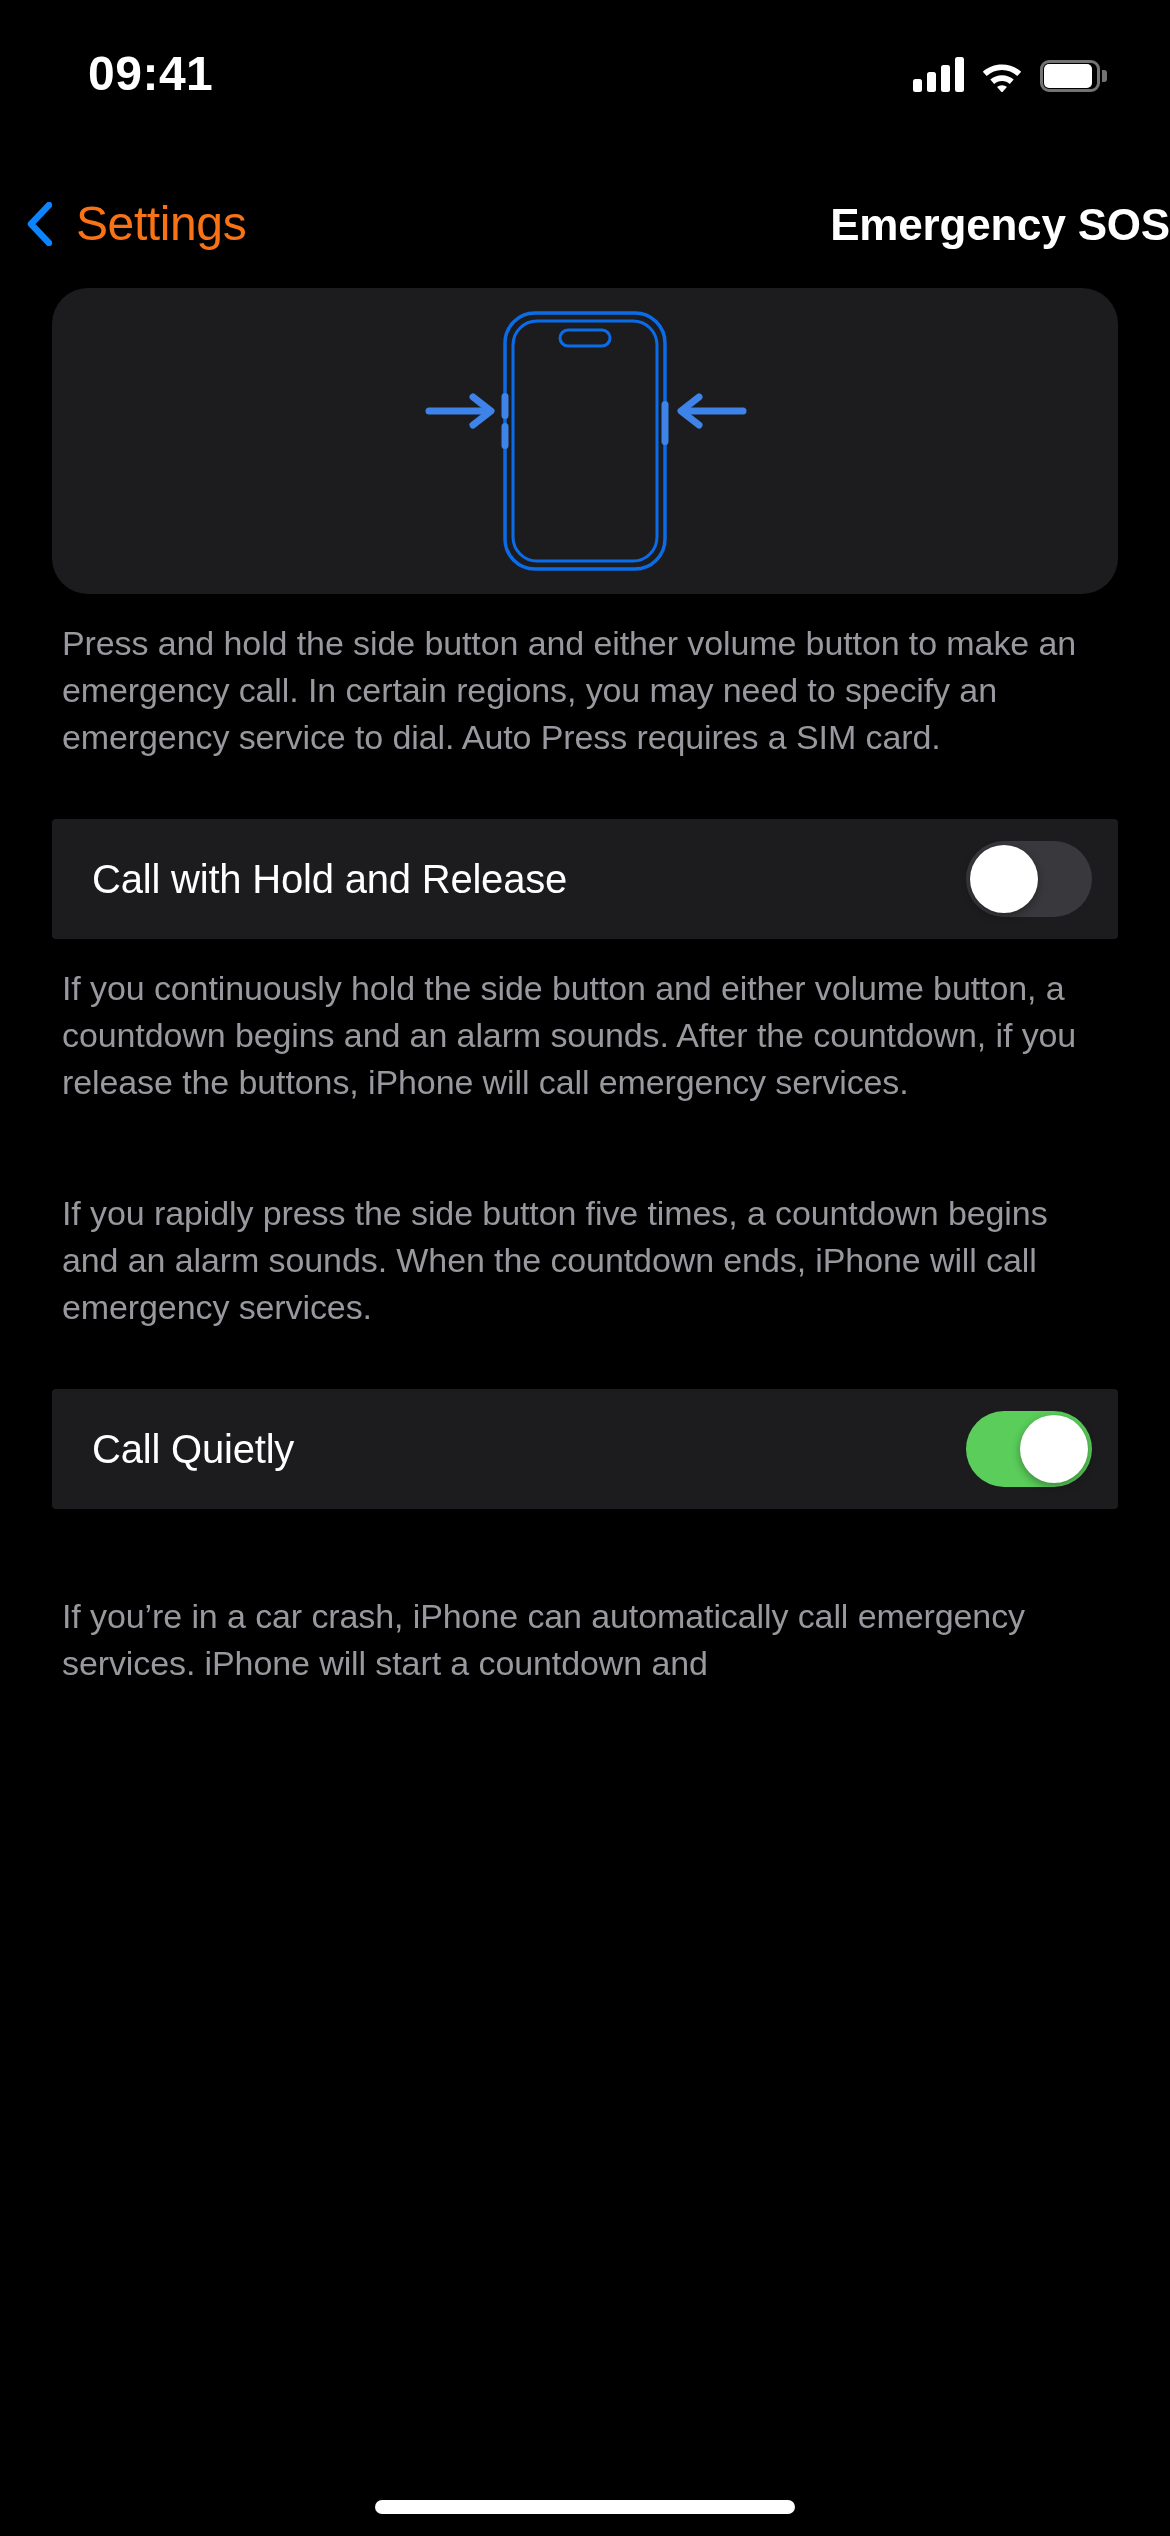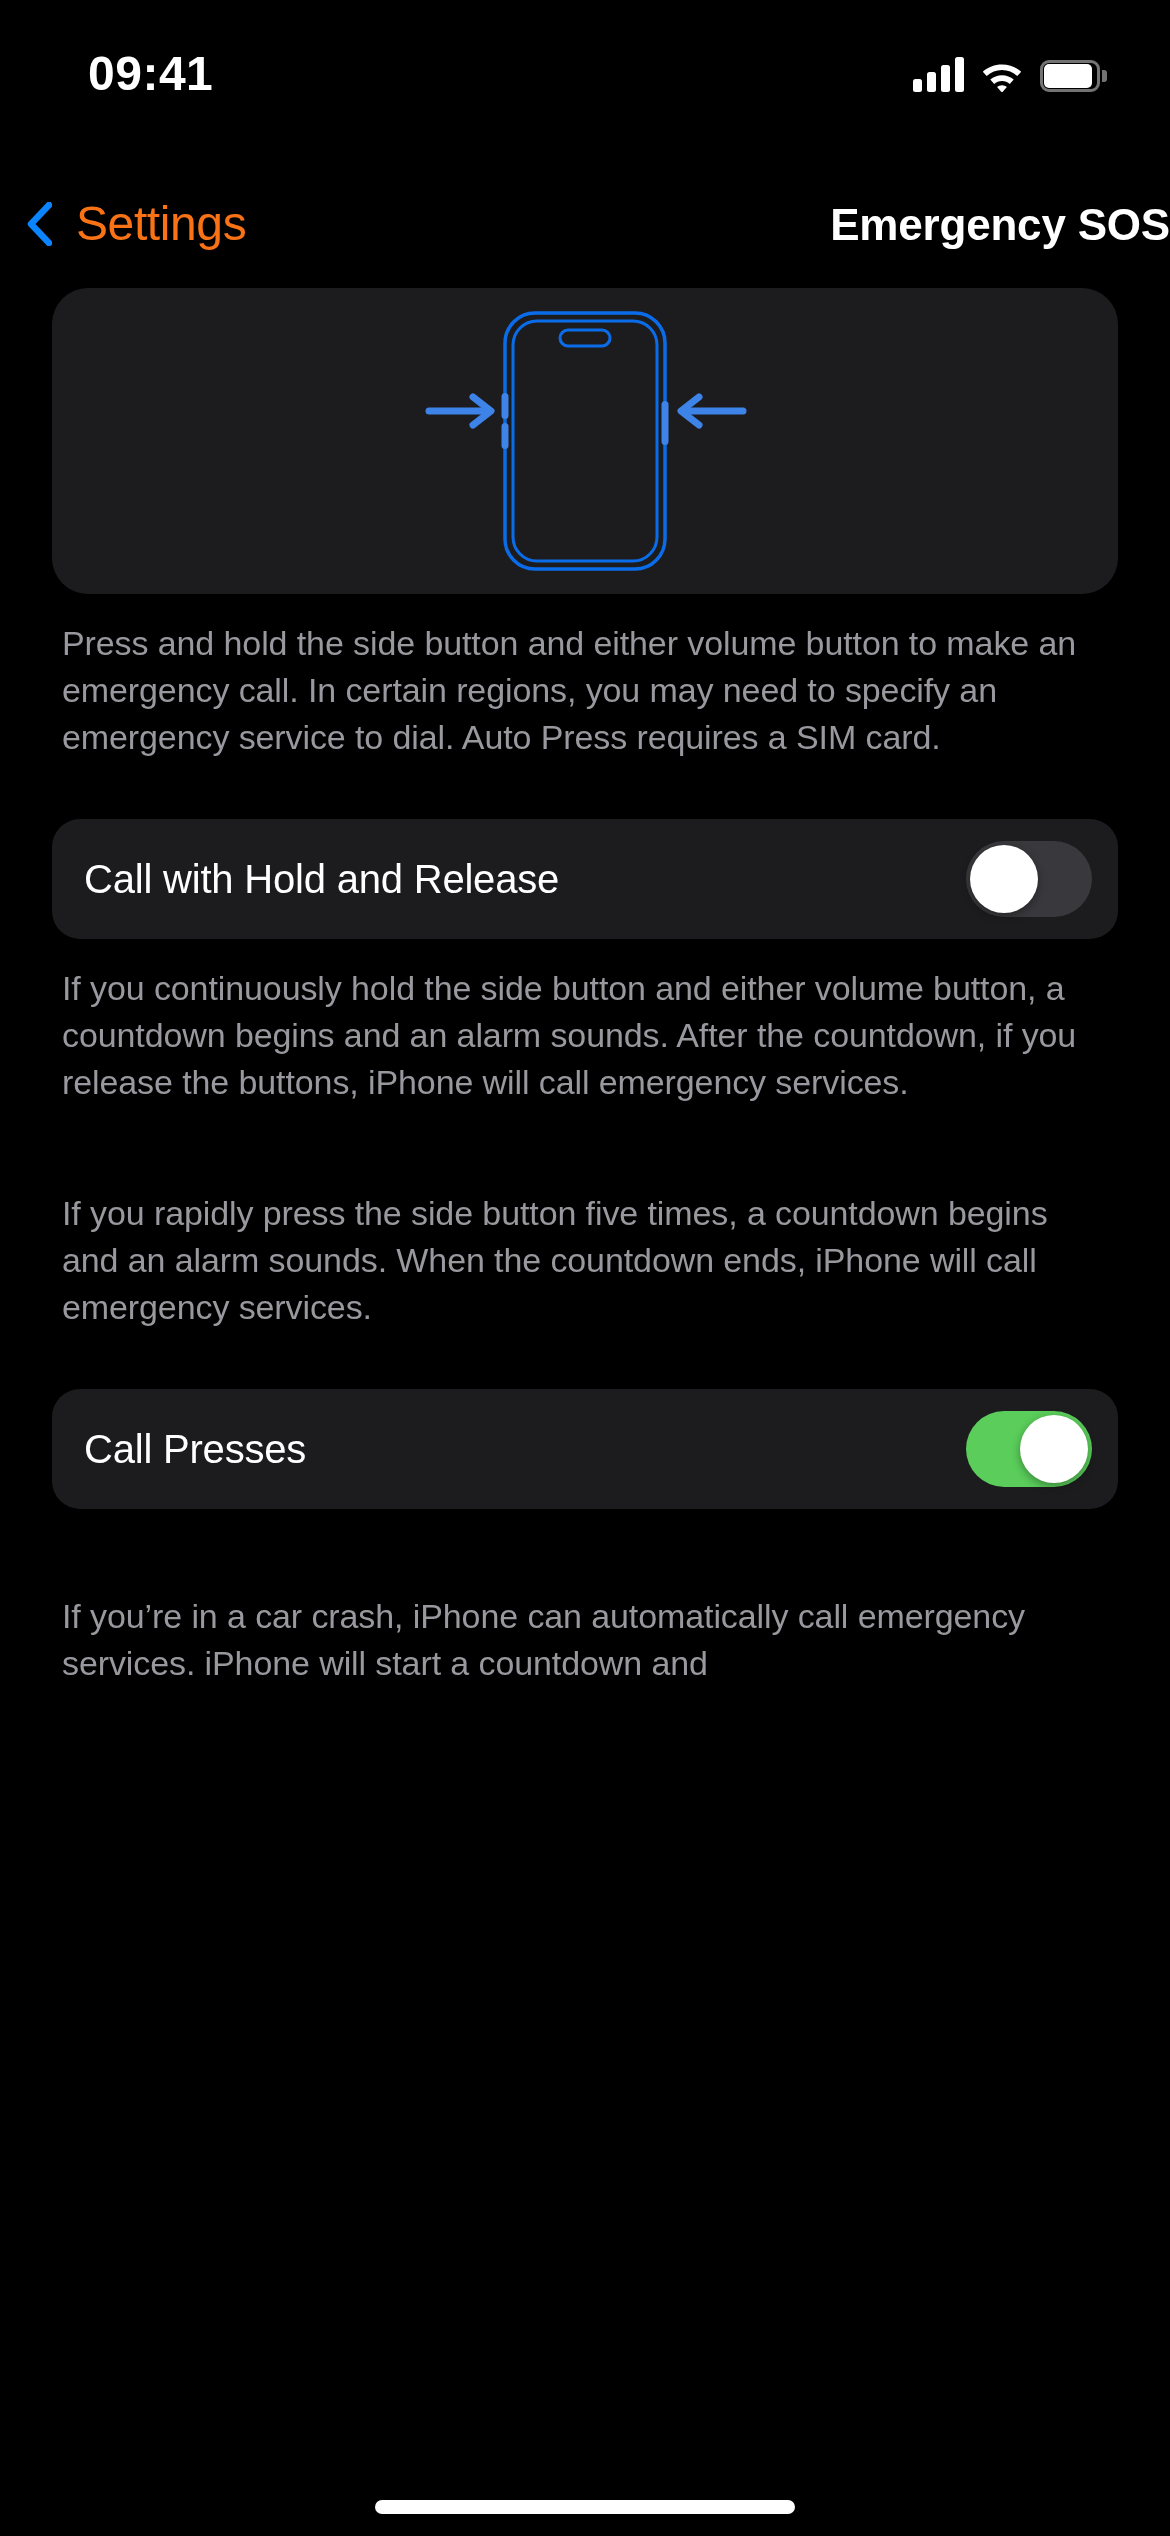--- a/index.html
+++ b/index.html
@@ -92,24 +92,24 @@
     font-size:30px;
     letter-spacing:0.8px;
     text-transform:uppercase;
     font-weight:400;
   }
 
   
   .row {
     margin:0 52px;
     background:#1C1C1E;
-    border-radius:28px;
+    border-radius:4px;
     height:120px;
     display:flex; align-items:center; justify-content:space-between;
-    padding:0 26px 0 32px;
+    padding:0 26px 0 40px;
     cursor:pointer;
   }
   .row-label {
     color:#fff; font-size:40px; font-weight:400; letter-spacing:-0.2px;
   }
   .switch {
     position:relative; width:126px; height:76px; border-radius:38px;
     flex:none; cursor:pointer;
   }
   .switch.off { background:#39393D; }
@@ -214,21 +214,21 @@
     </div>
     <div class="footer-text">If you continuously hold the side button and either volume button, a countdown begins and an alarm sounds. After the countdown, if you release the buttons, iPhone will call emergency services.</div>
 
     <div class="sp-58"></div>
 
     <div class="footer-text">If you rapidly press the side button five times, a countdown begins and an alarm sounds. When the countdown ends, iPhone will call emergency services.</div>
 
     <div class="sp-58"></div>
 
     <div class="row">
-      <span class="row-label">Call Presses</span>
+      <span class="row-label">Call Quietly</span>
       <span class="switch on">
         <span class="knob"></span>
       </span>
     </div>
 
     <div class="sp-58"></div>
 
 
     <div class="footer-text">If you’re in a car crash, iPhone can automatically call emergency services. iPhone will start a countdown and</div>
 

